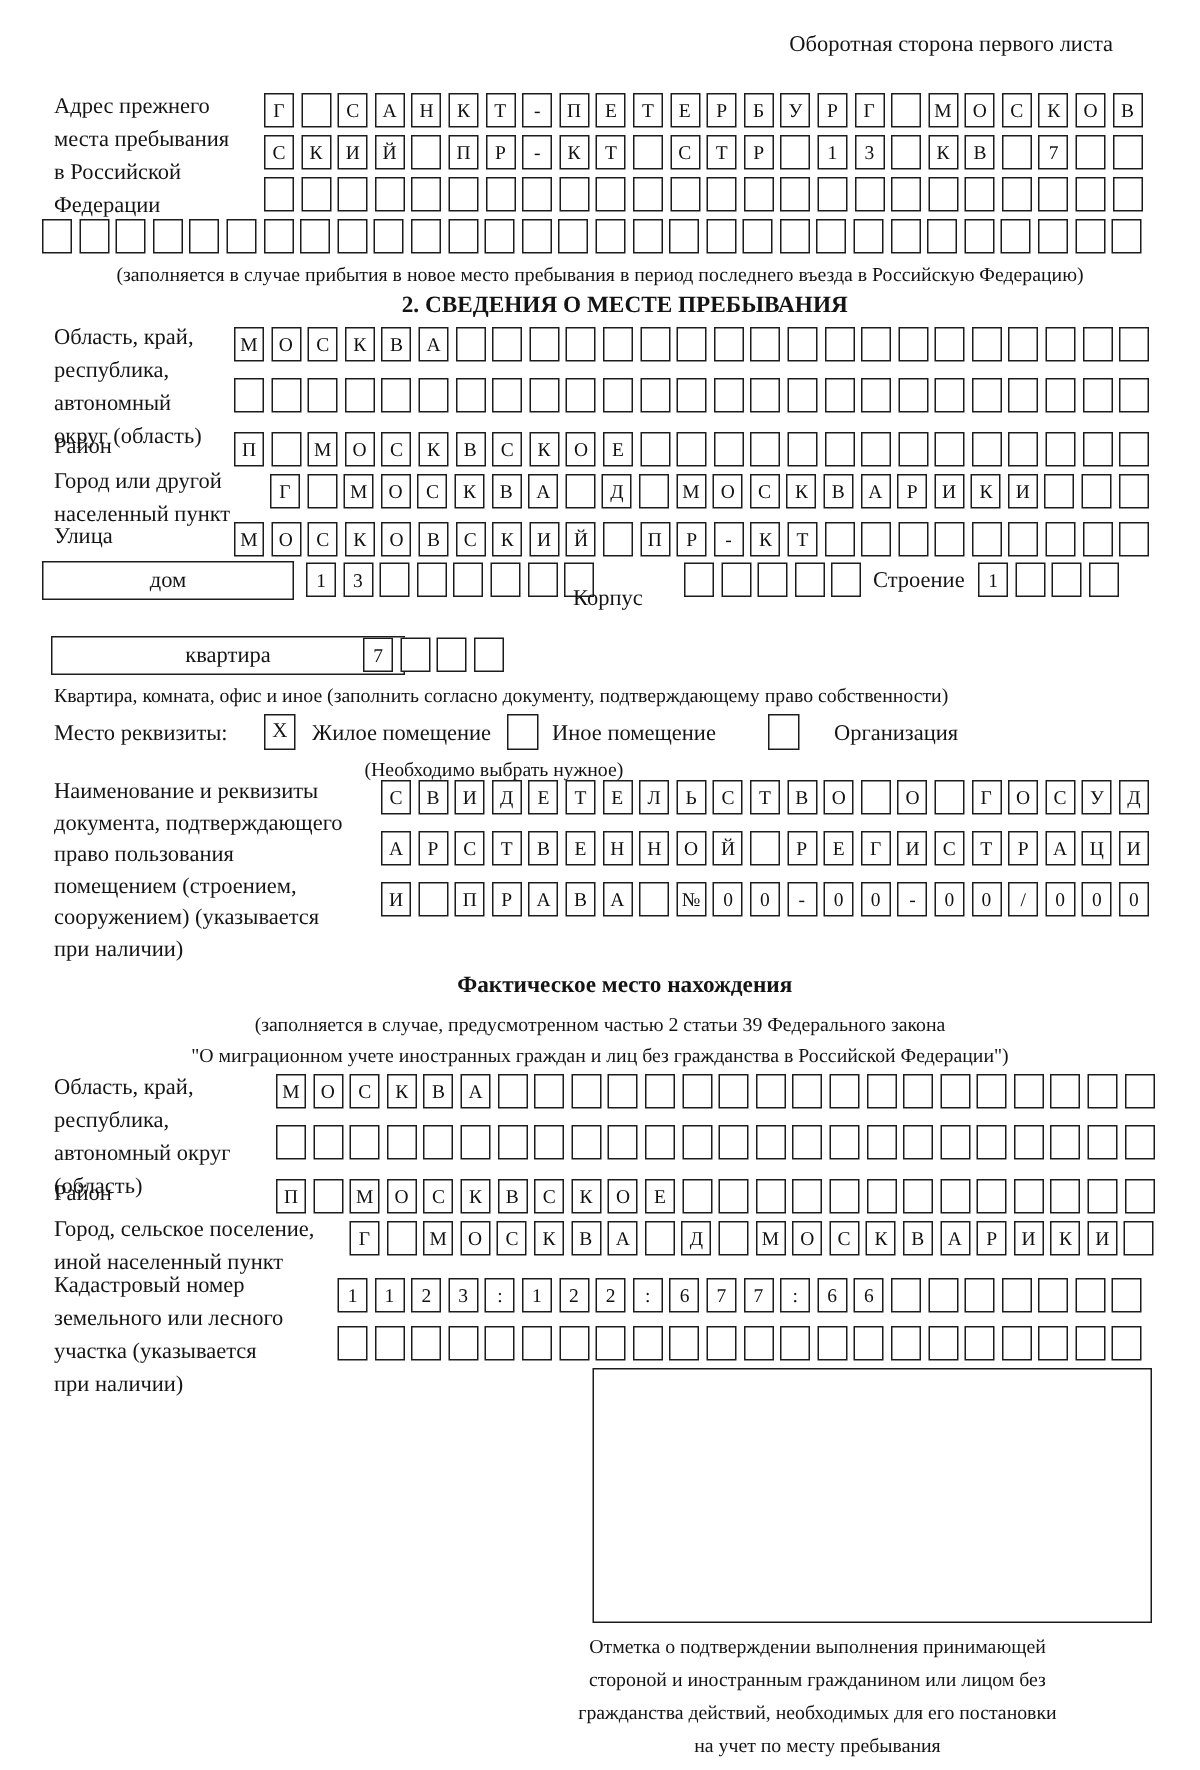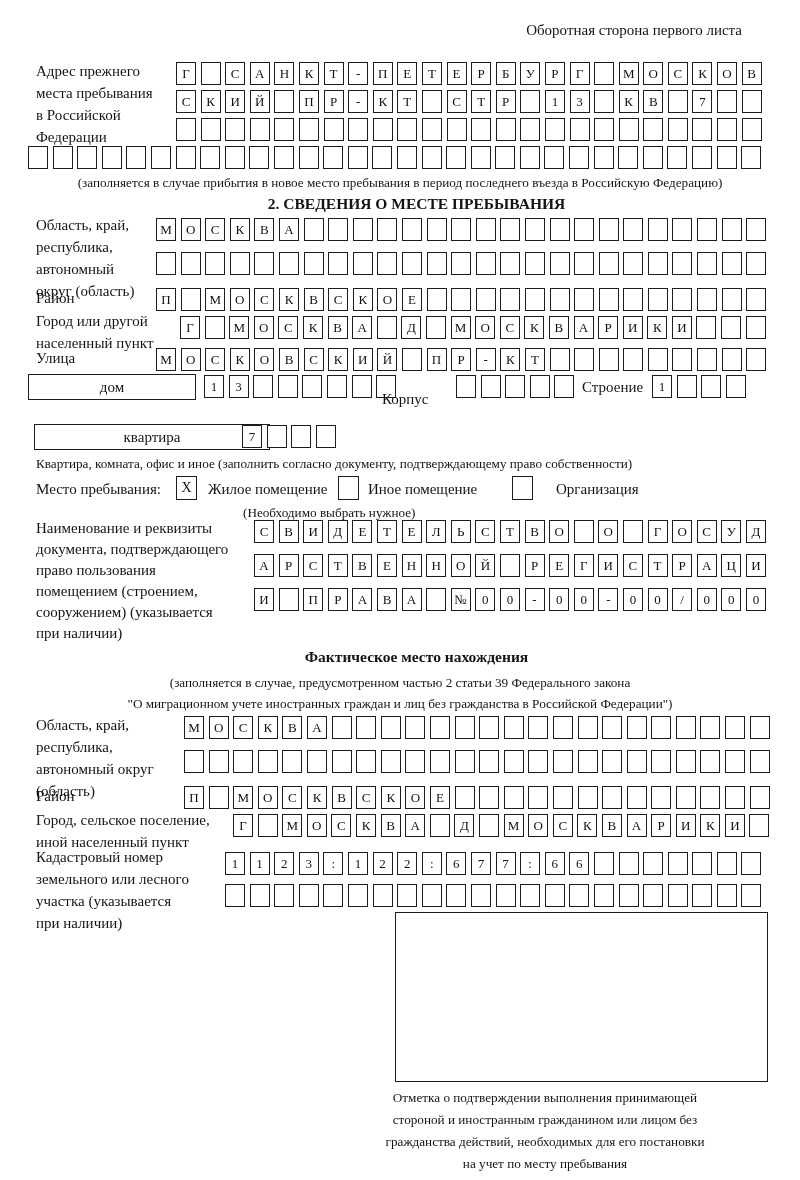--- a/index.html
+++ b/index.html
@@ -330,21 +330,21 @@
 
   <div class="abs widebox" style="left:34px; top:424px; width:236px; height:26px;">квартира</div>
   <div class="abs boxrow" style="left:242px; top:425px;">
       <span class="cell">7</span>
       <span class="cell"></span>
       <span class="cell"></span>
       <span class="cell"></span>
     </div>
   <div class="abs note" style="left:36px; top:453px;">Квартира, комната, офис и иное (заполнить согласно документу, подтверждающему право собственности)</div>
 
-  <div class="abs lbl" style="left:36px; top:478px;">Место пребывания:</div>
+  <div class="abs lbl" style="left:36px; top:478px;">Место реквизиты:</div>
   <div class="abs chk" style="left:176px; top:476px;">X</div>
   <div class="abs lbl" style="left:208px; top:478px;">Жилое помещение</div>
   <div class="abs chk" style="left:338px; top:476px;"></div>
   <div class="abs lbl" style="left:368px; top:478px;">Иное помещение</div>
   <div class="abs chk" style="left:512px; top:476px;"></div>
   <div class="abs lbl" style="left:556px; top:478px;">Организация</div>
   <div class="abs note" style="left:243px; top:502px;">(Необходимо выбрать нужное)</div>
 
   <div class="abs lbl-tight" style="left:36px; top:518px; width:210px;">Наименование и реквизиты
 документа, подтверждающего

